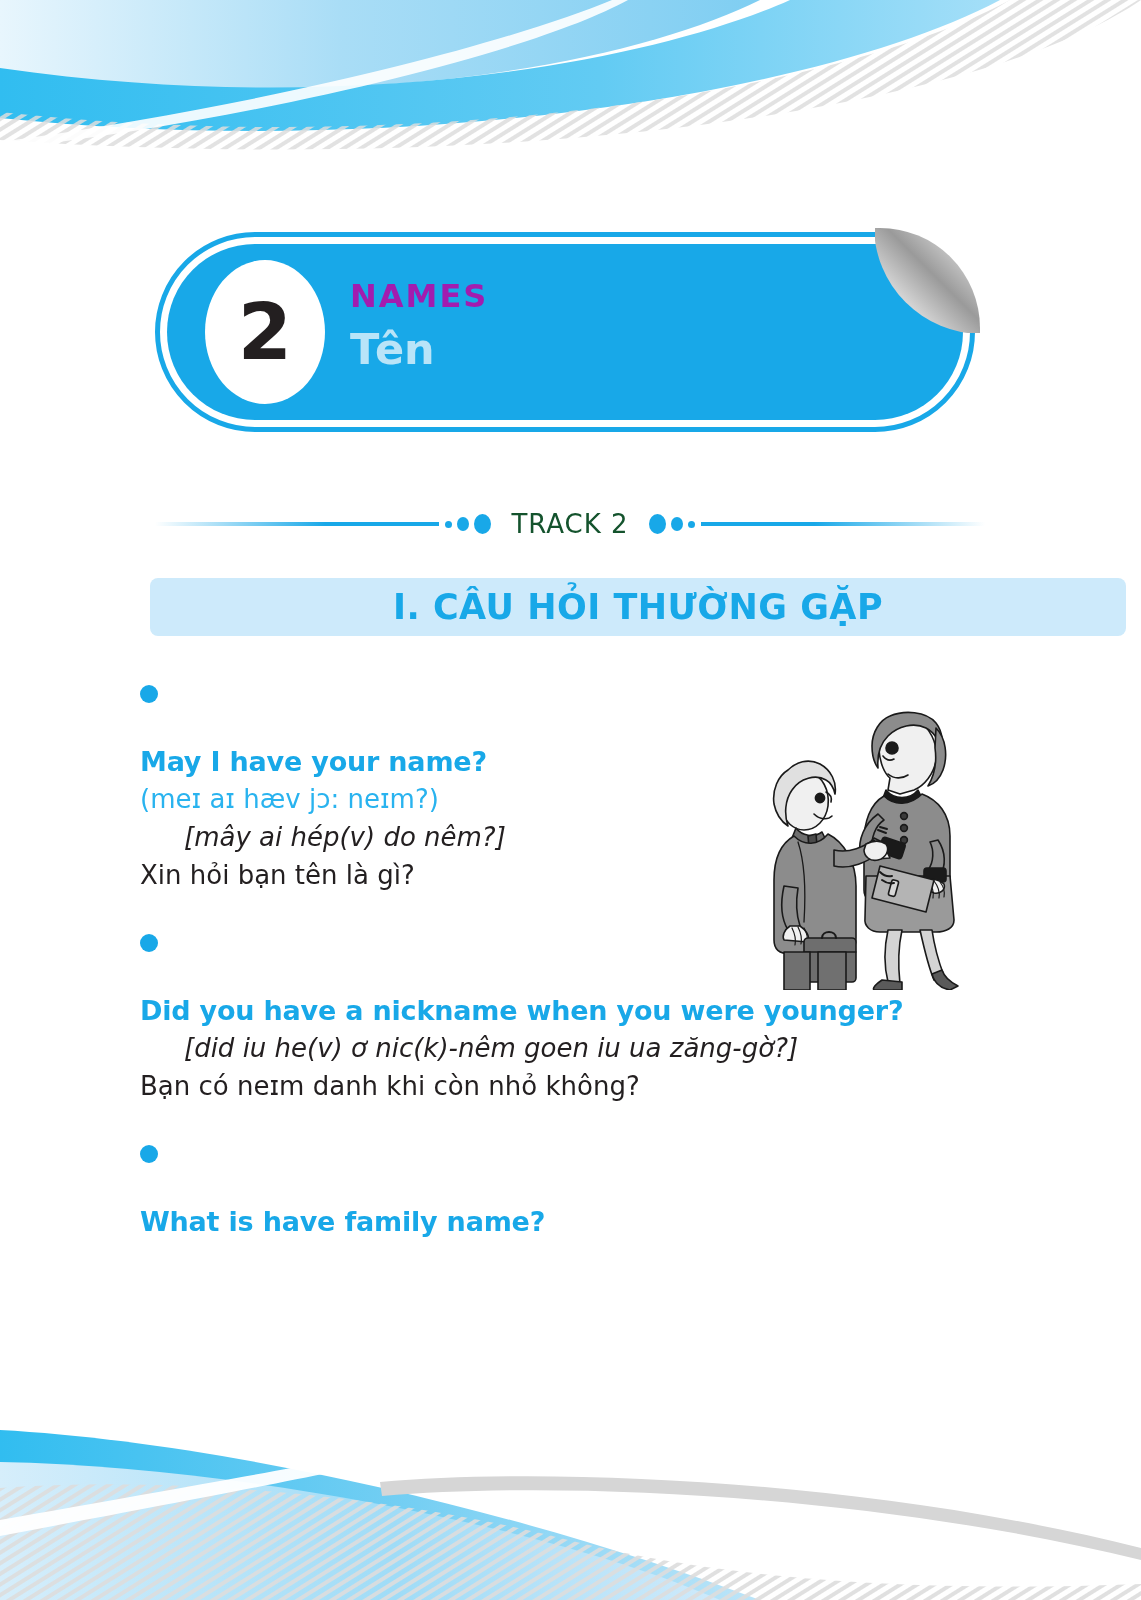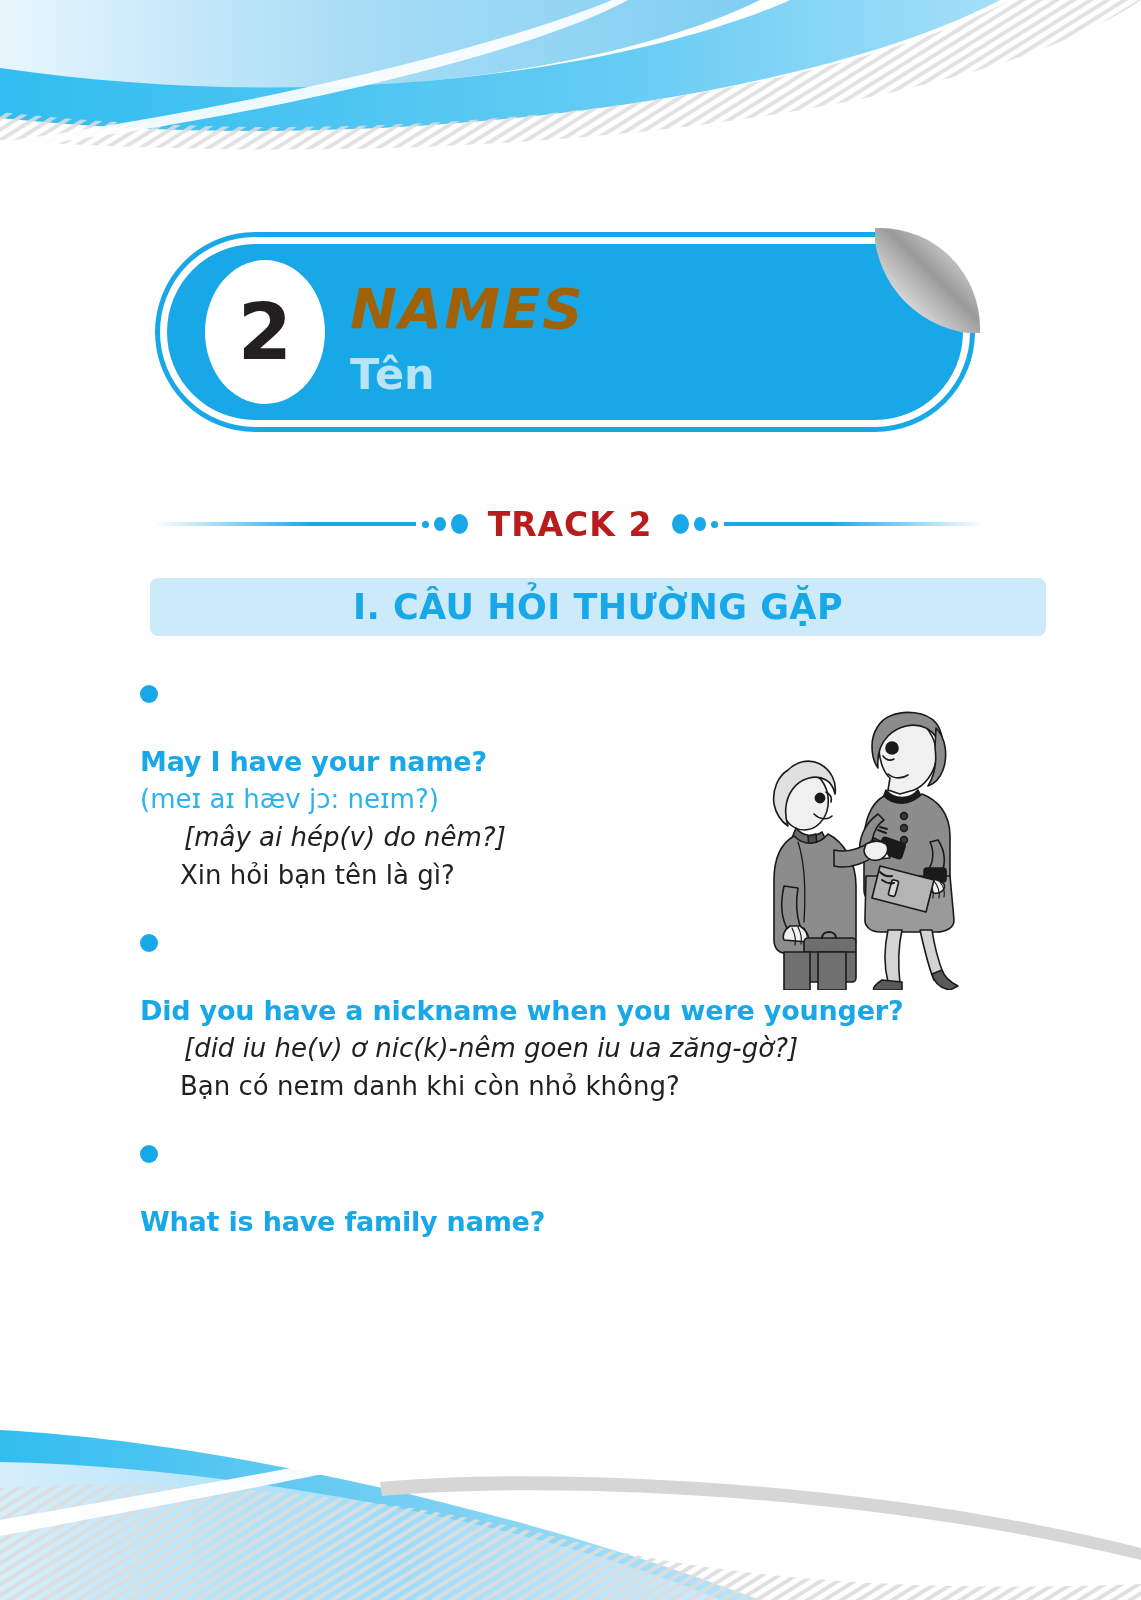--- a/index.html
+++ b/index.html
@@ -86,25 +86,24 @@
     line-height: 1;
   }
   .banner-texts {
     position: absolute;
     left: 195px;
     top: 48px;
   }
   .banner-title {
     font-family: "DejaVu Sans", sans-serif;
     font-weight: bold;
-    font-size: 56px;
+    font-size: 32px;
     letter-spacing: 2px;
-    color: #a16207;
+    color: #a21caf;
     line-height: 1.05;
-    font-style: italic;
   }
   .banner-sub {
     font-family: "DejaVu Sans", sans-serif;
     font-weight: bold;
     font-size: 43px;
     color: #b9e4f8;
     margin-top: 10px;
   }
 
   
@@ -125,34 +124,34 @@
   }
   .track-line.left  { background: linear-gradient(to right, rgba(24,168,232,0) 0%, #18a8e8 60%); }
   .track-line.right { background: linear-gradient(to left,  rgba(24,168,232,0) 0%, #18a8e8 60%); }
   .track-dots { display: flex; align-items: center; gap: 5px; padding: 0 6px; }
   .dot { background: #18a8e8; border-radius: 50%; }
   .dot.s { width: 7px;  height: 7px; }
   .dot.m { width: 12px; height: 14px; }
   .dot.l { width: 17px; height: 20px; }
   .track-label {
     font-family: "DejaVu Sans", sans-serif;
-    font-weight: bold;
-    font-size: 33px;
+    font-weight: normal;
+    font-size: 26px;
     letter-spacing: 1px;
-    color: #b91c1c;
+    color: #14532d;
     padding: 0 14px;
     white-space: nowrap;
   }
 
   
   .section-band {
     position: absolute;
     left: 150px;
     top: 578px;
-    width: 896px;
+    width: 976px;
     height: 58px;
     background: #cdeafb;
     border-radius: 8px;
     display: flex;
     align-items: center;
     justify-content: center;
   }
   .section-band-text {
     font-family: "DejaVu Sans", sans-serif;
     font-weight: bold;
@@ -196,21 +195,20 @@
     font-size: 26px;
     color: #231f20;
     line-height: 1.46;
     margin-left: 44px;
   }
   .line-vi {
     font-family: "DejaVu Sans", sans-serif;
     font-size: 26px;
     color: #231f20;
     line-height: 1.46;
-    margin-left: 40px;
   }
 
   
   .illustration {
     position: absolute;
     left: 738px;
     top: 690px;
     width: 260px;
     height: 300px;
   }

